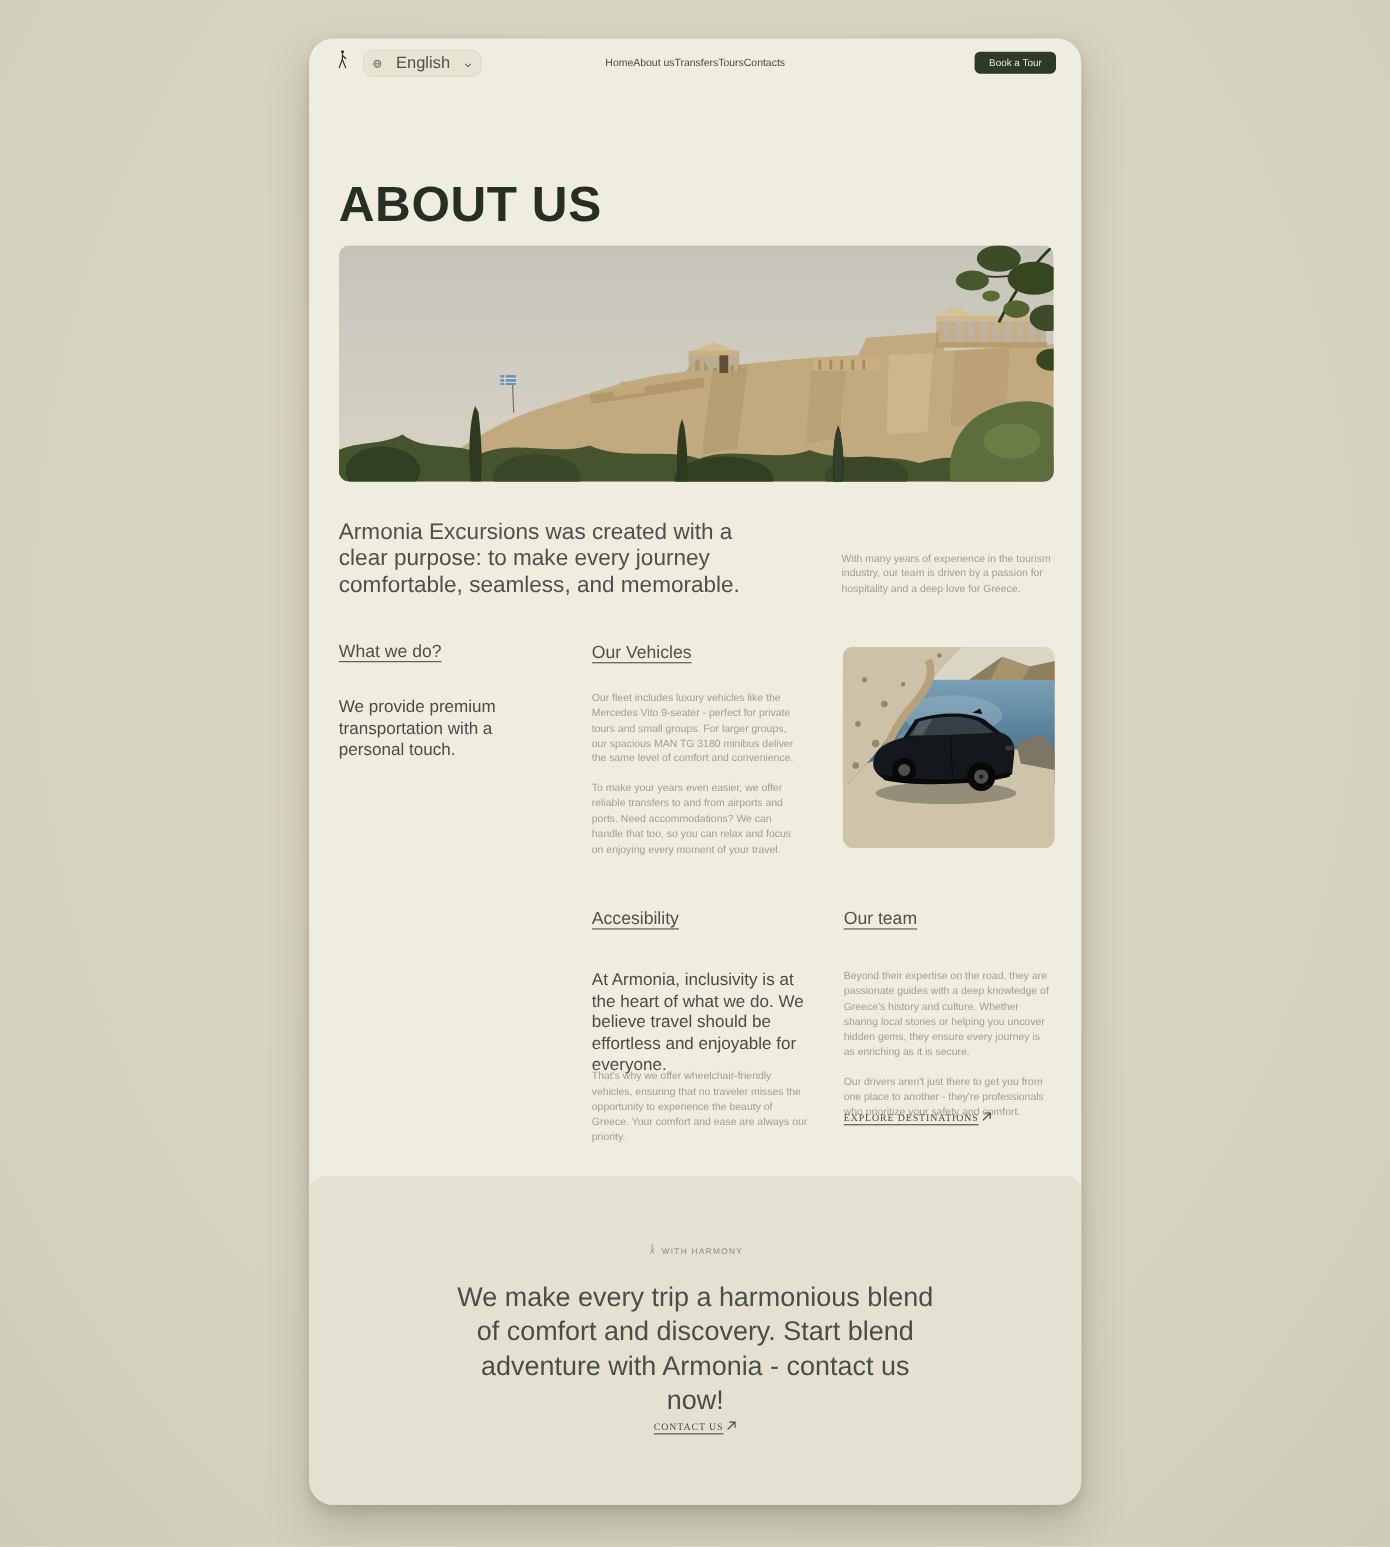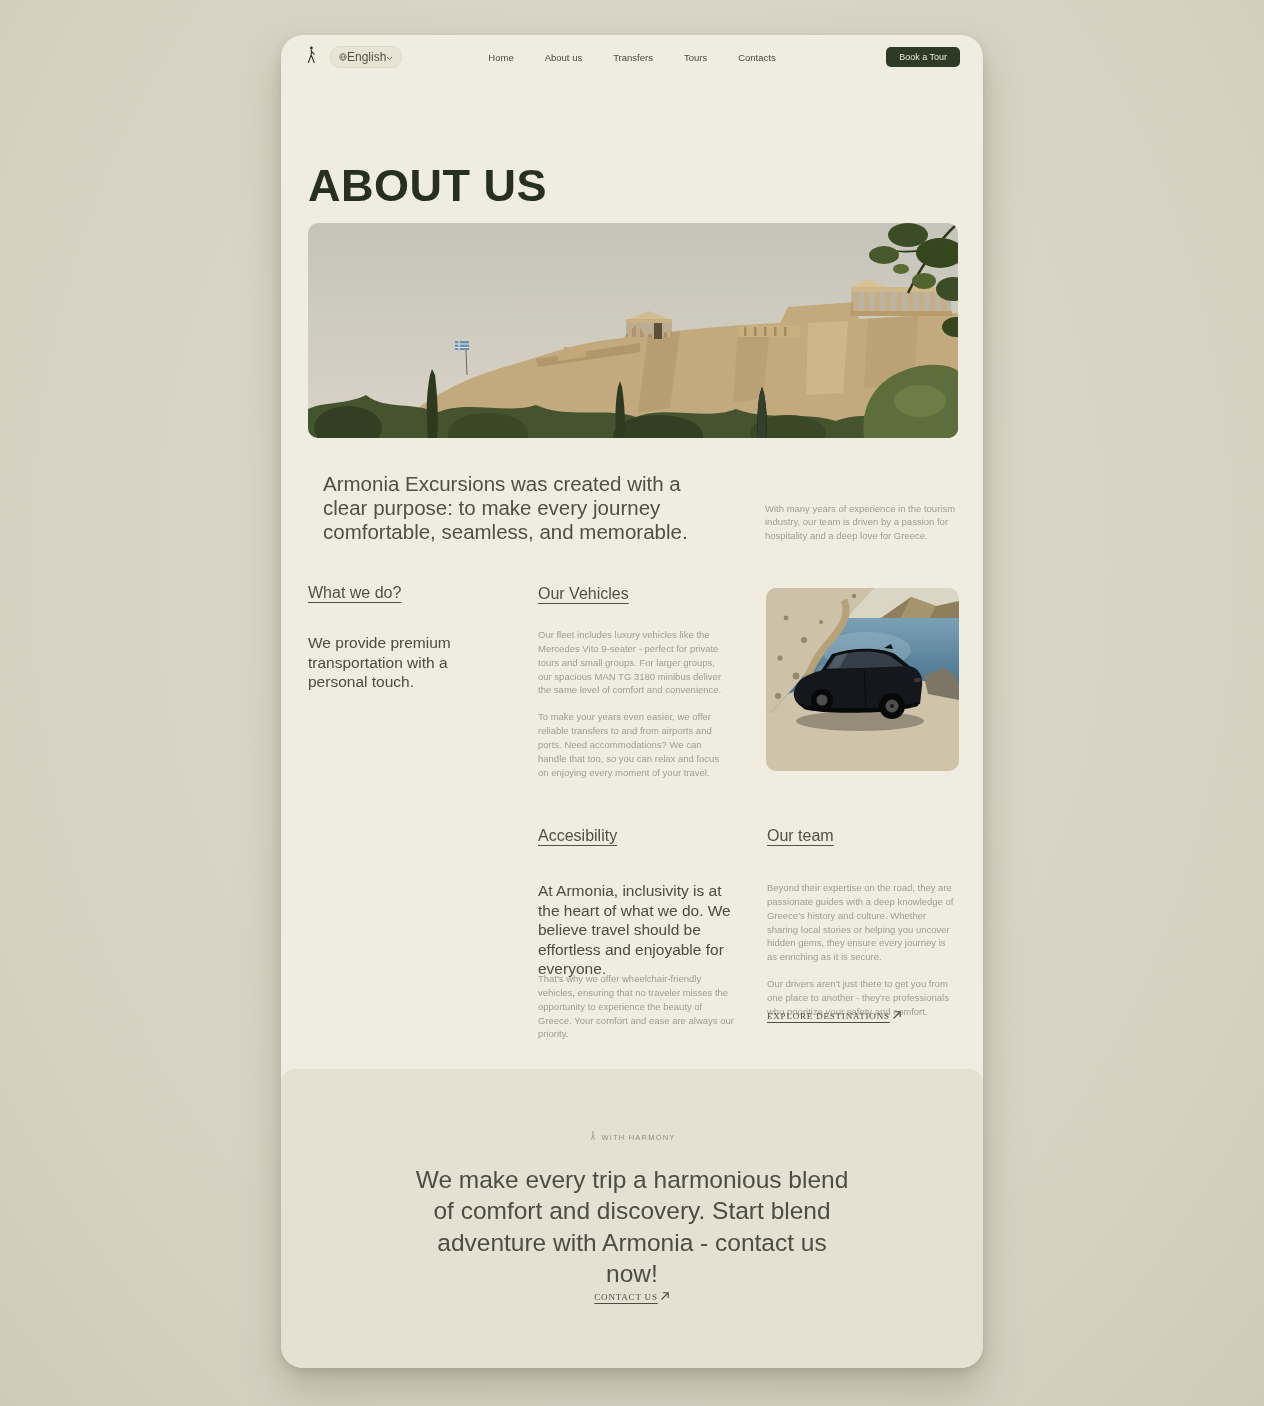--- a/index.html
+++ b/index.html
@@ -7,37 +7,37 @@
   body { font-family:"Liberation Sans","DejaVu Sans",sans-serif; }
   .stage { position:relative; width:1264px; height:1406px; margin:0 auto;
            background:radial-gradient(ellipse at 50% 40%, #ded9ca 0%, #d6d2c2 75%, #cfcbbb 100%); overflow:hidden; }
   .card { position:absolute; left:281px; top:35px; width:702px; height:1333px;
           background:#efece0; border-radius:22px; overflow:hidden;
           box-shadow:0 20px 40px rgba(90,85,60,.28), 0 4px 10px rgba(90,85,60,.18); }
 
   
   .header { position:absolute; top:0; left:0; width:100%; height:44px; display:flex; align-items:center; padding:0 23px; }
   .logo { width:15px; height:19px; display:flex; align-items:center; cursor:pointer; }
-  .lang-pill { margin-left:11px; display:inline-flex; gap:0;
+  .lang-pill { margin-left:11px; display:inline-flex; gap:13px;
                background:#e7e4d4; border:1px solid #dedacb; border-radius:10px; padding:3px 8px;
-               font-size:12px; color:#505046; cursor:pointer; }
-  .nav { position:absolute; left:50%; transform:translateX(-50%); display:flex; gap:31px; }
+               font-size:15px; color:#505046; cursor:pointer; }
+  .nav { position:absolute; left:50%; transform:translateX(-50%); display:flex; }
   .nav span { font-size:9.5px; color:#4b4b41; cursor:pointer; white-space:nowrap; }
   .book-btn { margin-left:auto; background:#2c3a26; color:#eae8da; font-size:9px;
               padding:5px 13px; border:none; border-radius:5px; cursor:pointer; font-family:inherit; }
 
   
   .page-title { position:absolute; left:27px; top:125px; font-size:45px; font-weight:600;
                 letter-spacing:.5px; color:#273020; }
   .hero-img { position:absolute; left:27px; top:188px; width:650px; height:215px;
               border-radius:10px; overflow:hidden; }
   .hero-img svg, .veh-img svg { display:block; }
 
   
-  .lead { position:absolute; left:42px; top:437px; width:388px; font-size:20.5px; line-height:1.18; color:#505047; }
+  .lead { position:absolute; left:27px; top:437px; width:388px; font-size:20.5px; line-height:1.18; color:#505047; }
   .side-note { position:absolute; left:484px; top:467px; width:206px; font-size:9.5px; line-height:1.42; color:#a19e90; }
 
   
   .sec-label { position:absolute; font-size:16px; color:#515147; text-decoration:underline;
                text-underline-offset:4px; text-decoration-thickness:1px; }
   .col-head { position:absolute; font-size:15.5px; line-height:1.26; color:#4c4c43; }
   .muted { font-size:9.5px; line-height:1.46; color:#a19e90; }
   .muted p + p { margin-top:13px; }
   .veh-img { position:absolute; left:485px; top:553px; width:193px; height:183px;
              border-radius:10px; overflow:hidden; }

